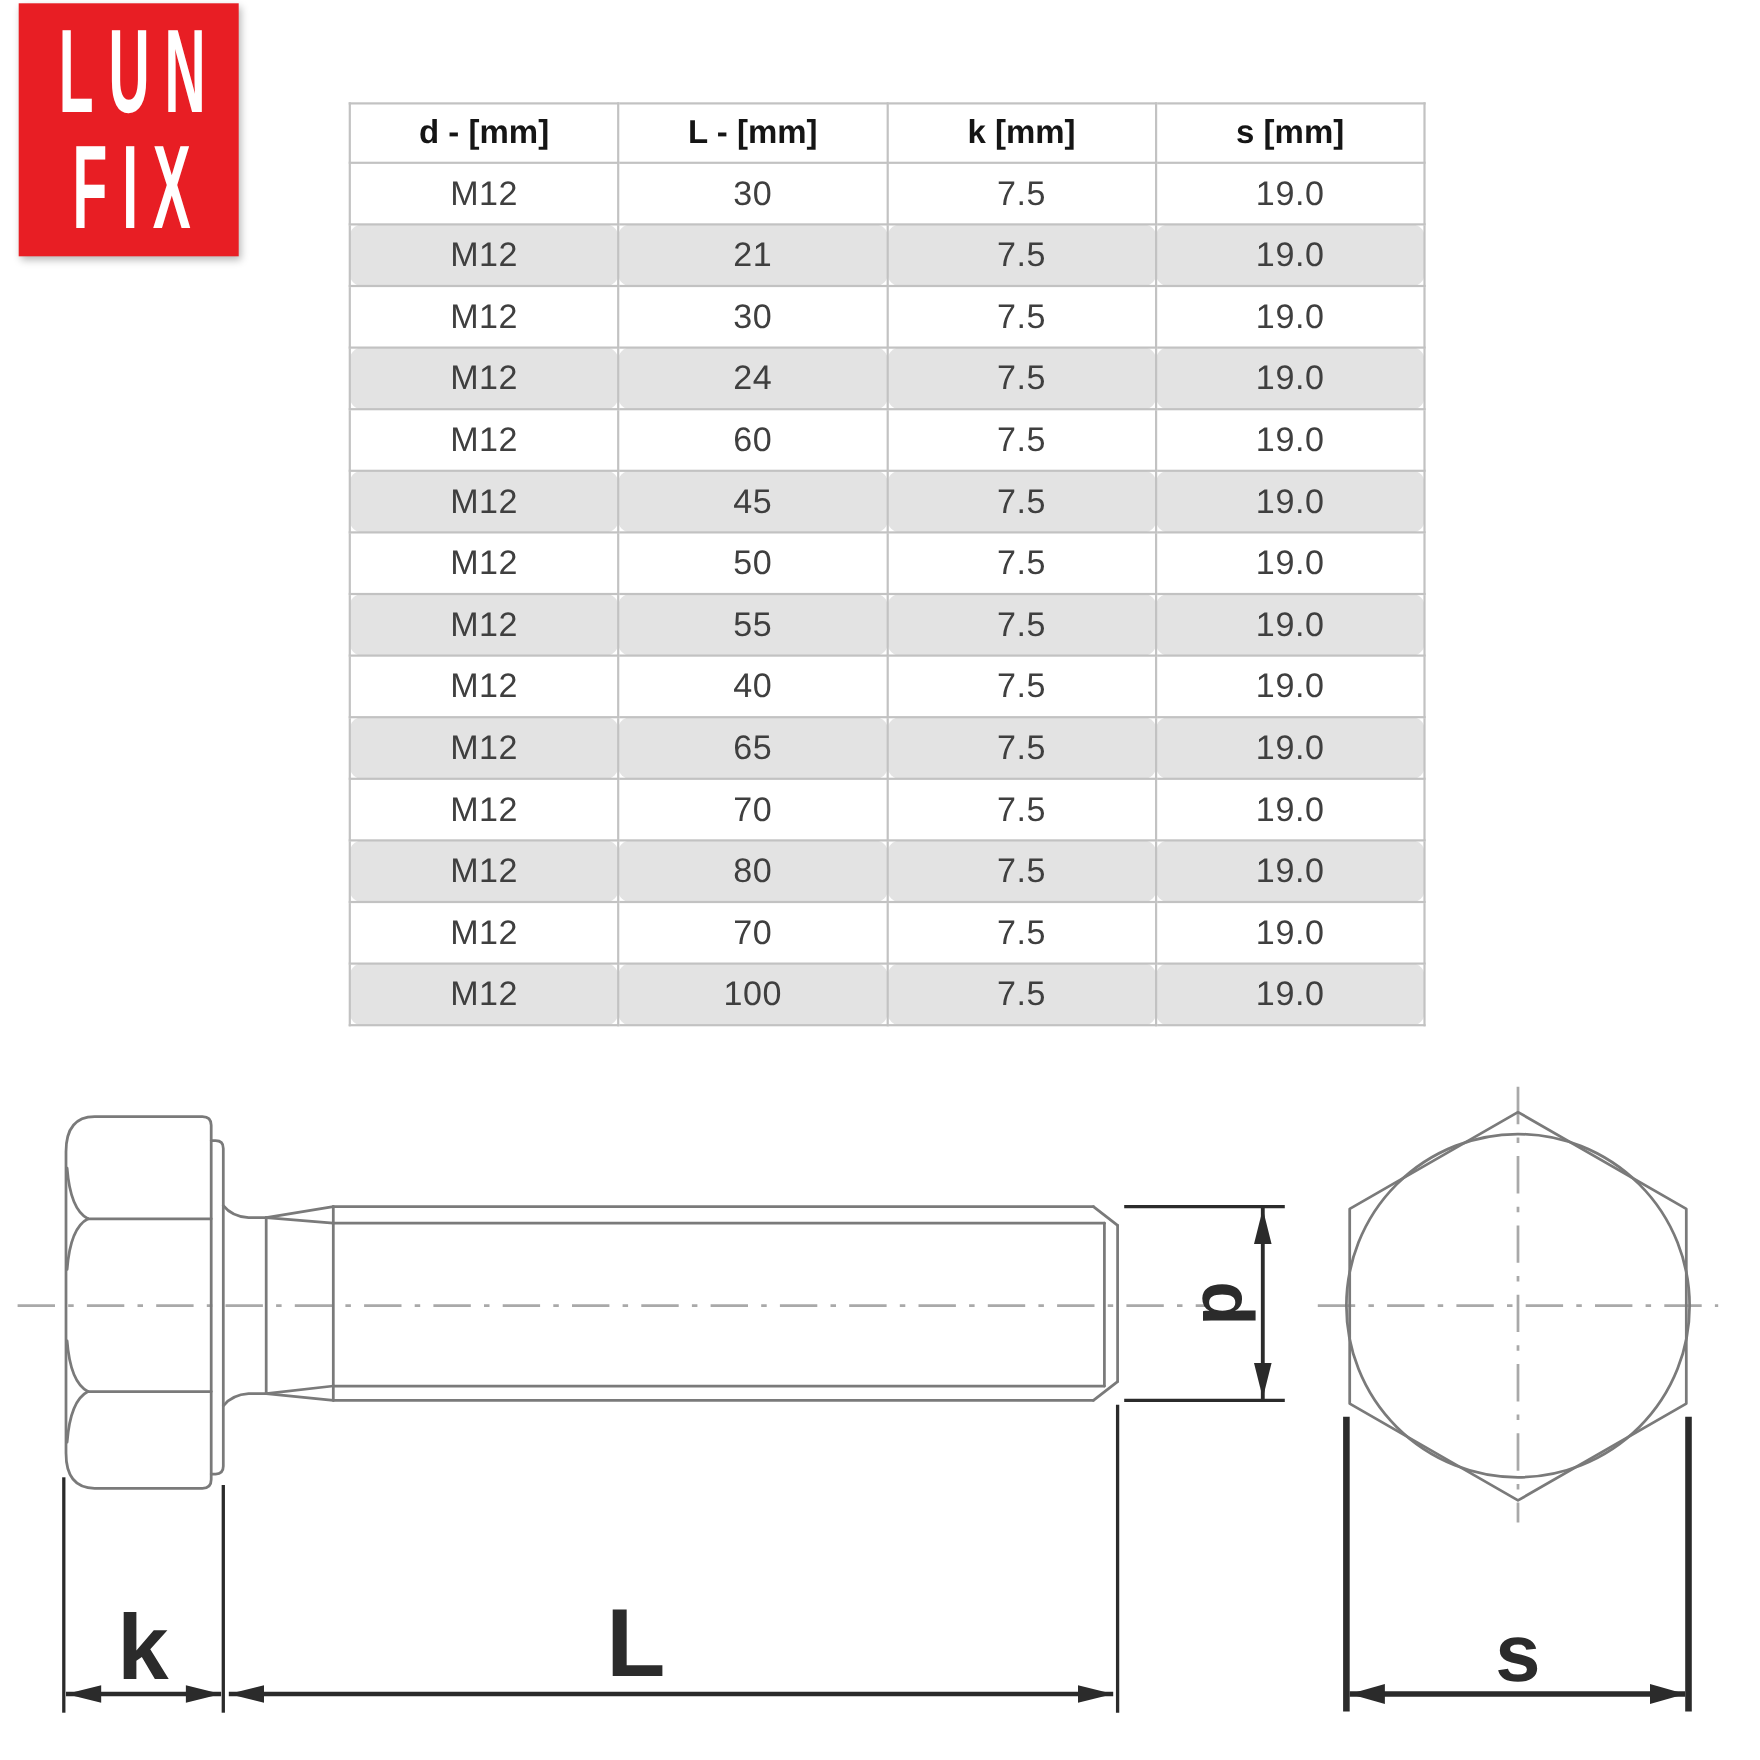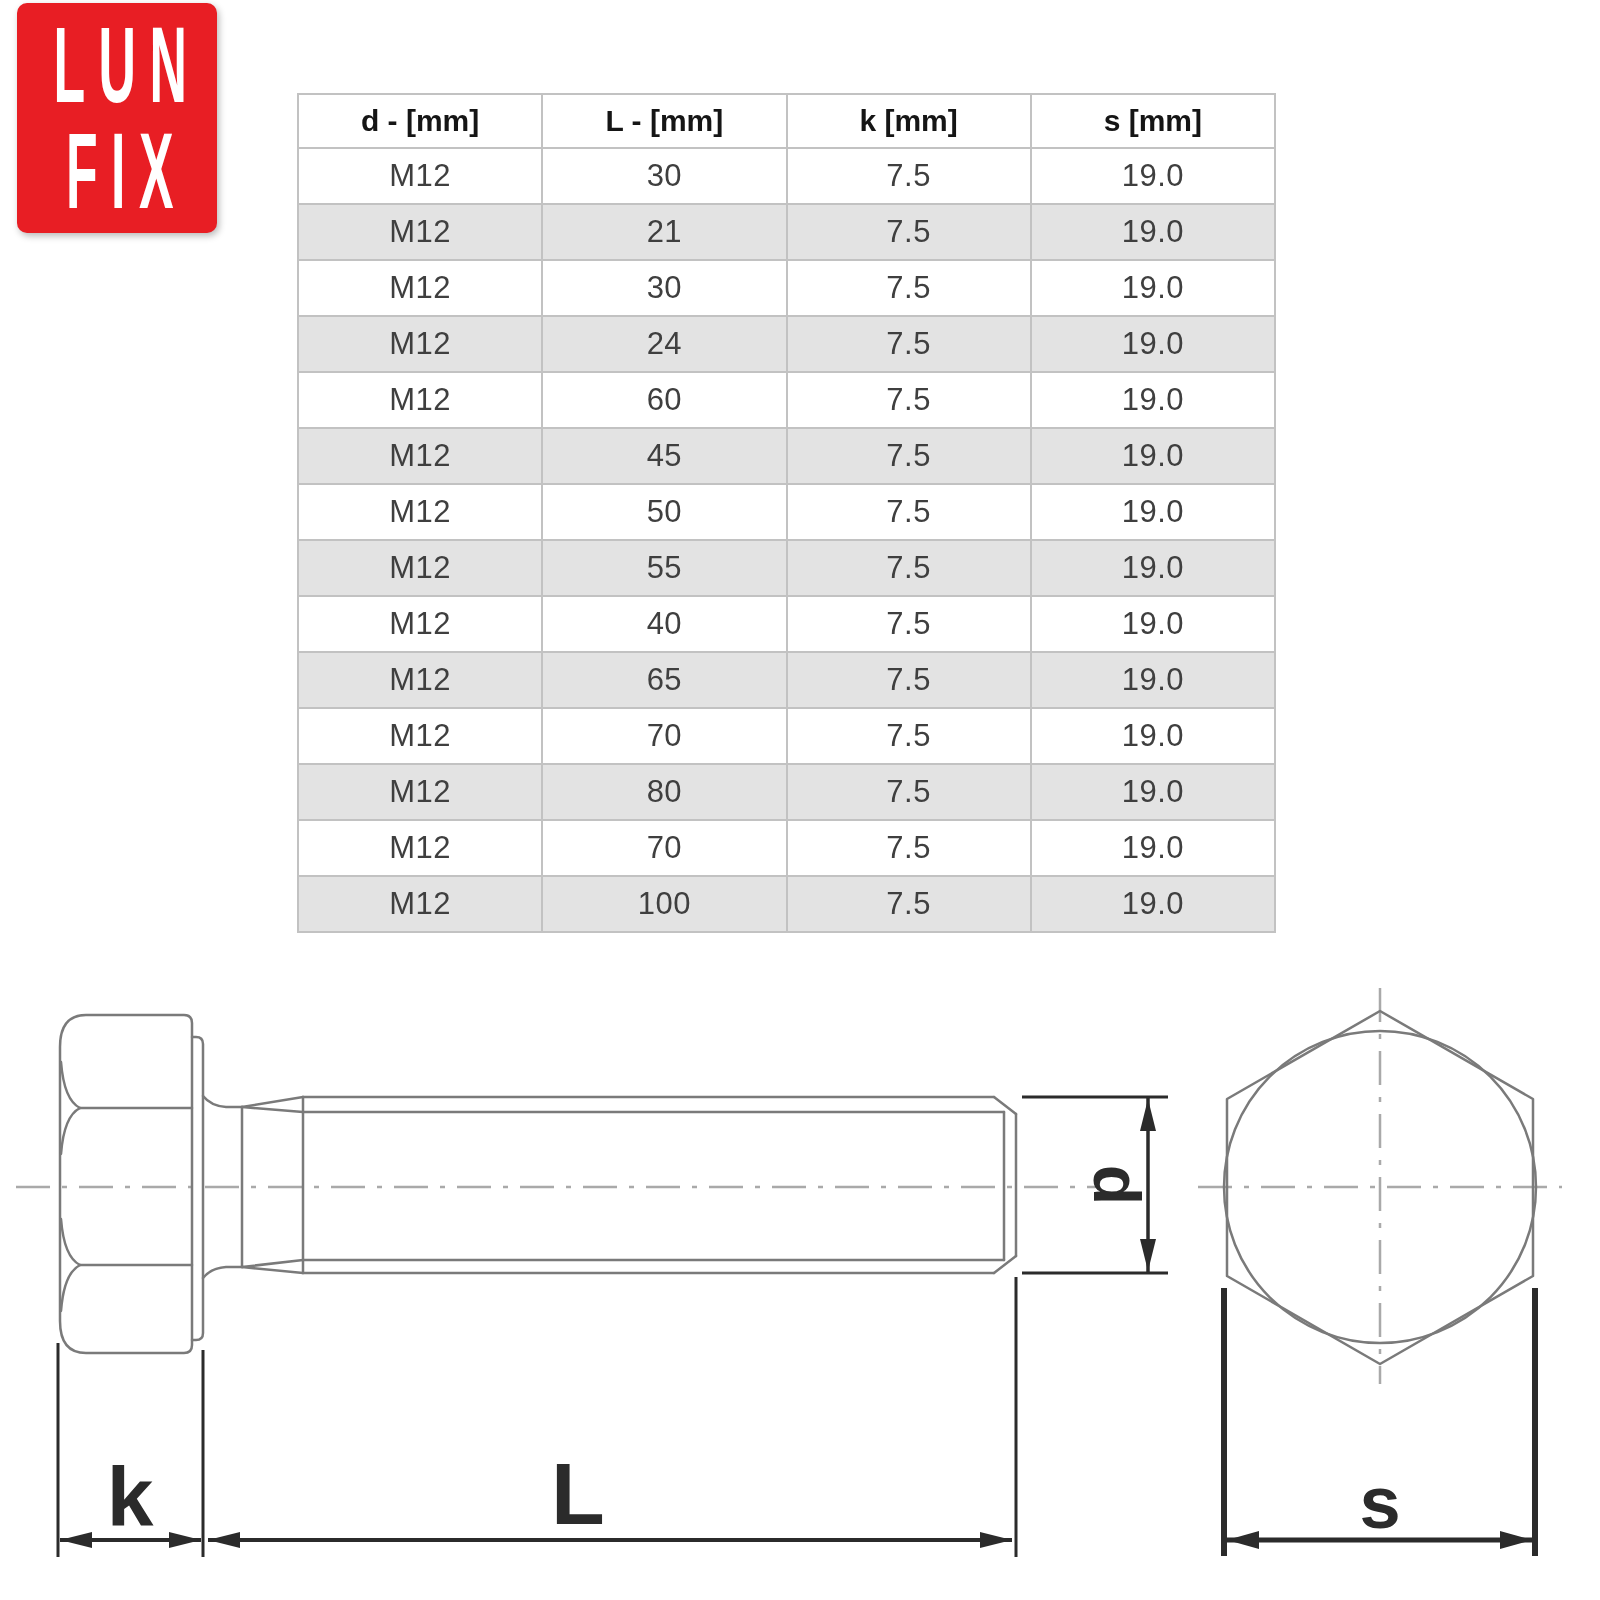--- a/index.html
+++ b/index.html
@@ -13,35 +13,34 @@
   .stage { position:absolute; left:0; top:0; width:1600px; height:1600px; }
 
   
   .logo {
     position:absolute; left:17px; top:3px;
     width:200px; height:230px;
     background:var(--logo-red,#e81e24);
     display:flex; flex-direction:column; align-items:center; justify-content:center;
     gap:8px;
     box-shadow:2px 3px 7px rgba(0,0,0,0.28);
-    border-radius:10px;
   }
   .logo span{
     color:var(--logo-text,#ffffff);
     font-weight:bold;
     font-size:74px;
     line-height:98px;
     letter-spacing:0.26em;
     margin-right:-0.26em;
     transform:scale(0.70,1.46);
     white-space:nowrap;
   }
 
   
-  .spec-table-wrap { position:absolute; left:297px; top:93px; }
+  .spec-table-wrap { position:absolute; left:317px; top:93px; }
   table.spec {
     border-collapse:collapse;
     table-layout:fixed;
     width:979px;
   }
   table.spec th, table.spec td {
     border:2px solid var(--tborder,#c2c2c2);
     text-align:center; vertical-align:middle;
     padding:0;
   }
@@ -50,20 +49,21 @@
     font-size:30px; font-weight:bold;
     color:var(--header-text,#151515);
     background:#ffffff;
   }
   table.spec td {
     height:54px;
     font-size:31px; font-weight:300;
     color:var(--cell-text,#3f3f3f);
     letter-spacing:0.5px;
     background:#ffffff;
+    border-radius:11px;
   }
   table.spec tr.alt td { background:var(--row-alt,#e3e3e3); }
 
   
   svg.drawing { position:absolute; left:0; top:0; }
   .outline {
     stroke:var(--outline,#7a7a7a); stroke-width:2.5;
     fill:none; stroke-linecap:round; stroke-linejoin:round;
   }
   .centerline {

